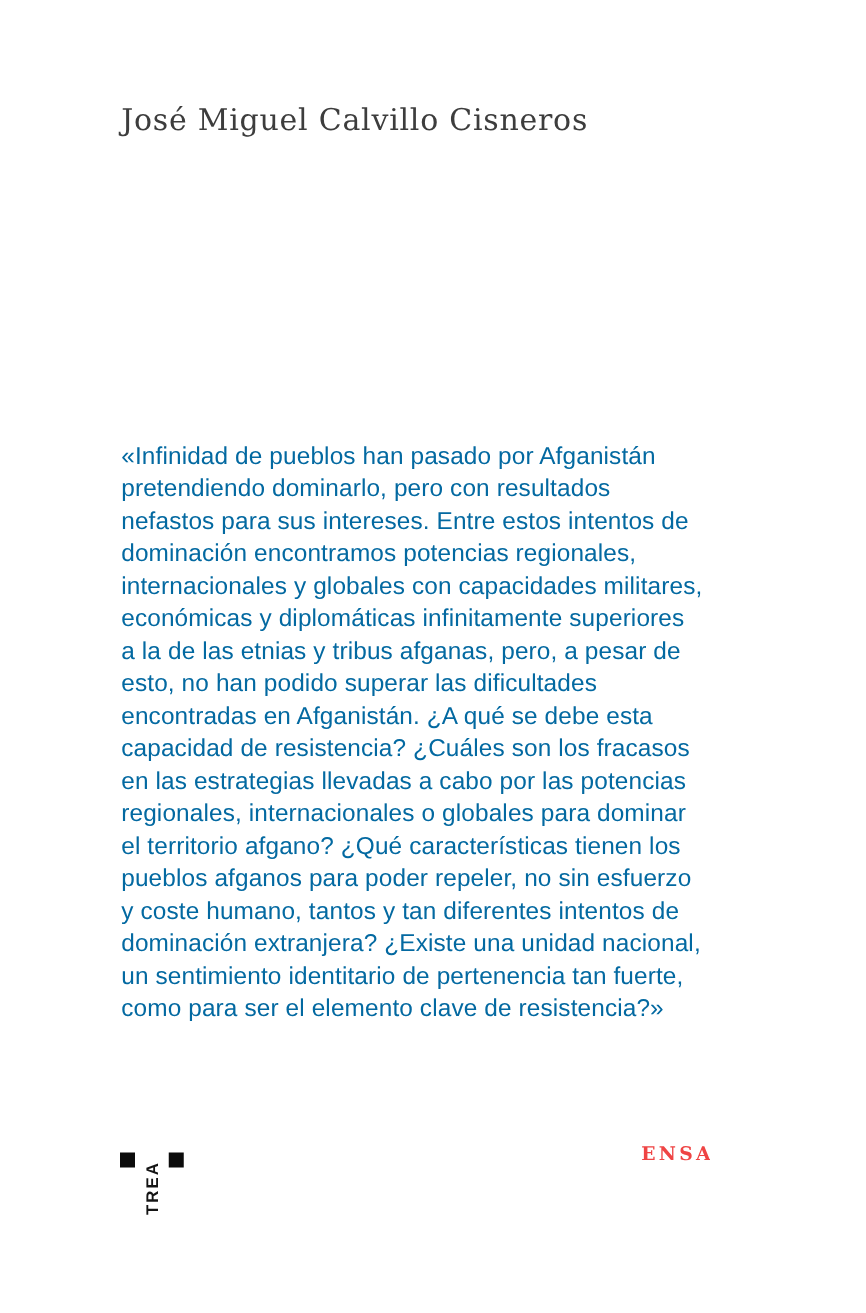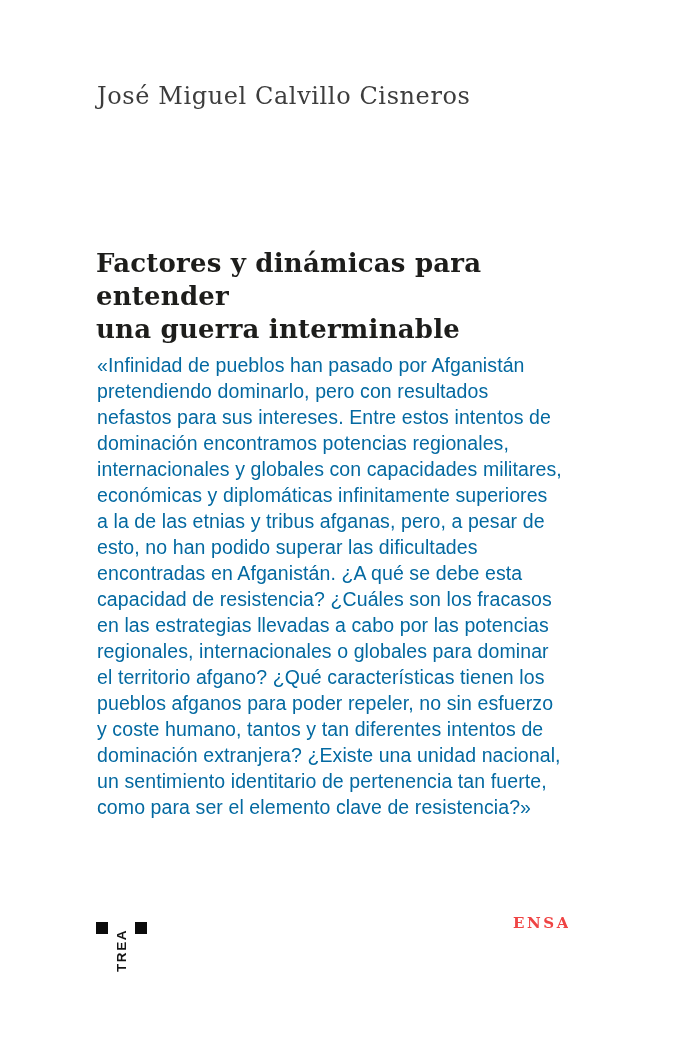--- a/index.html
+++ b/index.html
@@ -99,22 +99,20 @@
   }
 </style>
 </head>
 <body>
 
 <div class="cover">
 
   <div class="author">José Miguel Calvillo Cisneros</div>
 
 
-  <h2 class="subtitle">Factores y dinámicas para entender
-una guerra interminable</h2>
 
   <p class="quote">«Infinidad de pueblos han pasado por Afganistán
 pretendiendo dominarlo, pero con resultados
 nefastos para sus intereses. Entre estos intentos de
 dominación encontramos potencias regionales,
 internacionales y globales con capacidades militares,
 económicas y diplomáticas infinitamente superiores
 a la de las etnias y tribus afganas, pero, a pesar de
 esto, no han podido superar las dificultades
 encontradas en Afganistán. ¿A qué se debe esta

